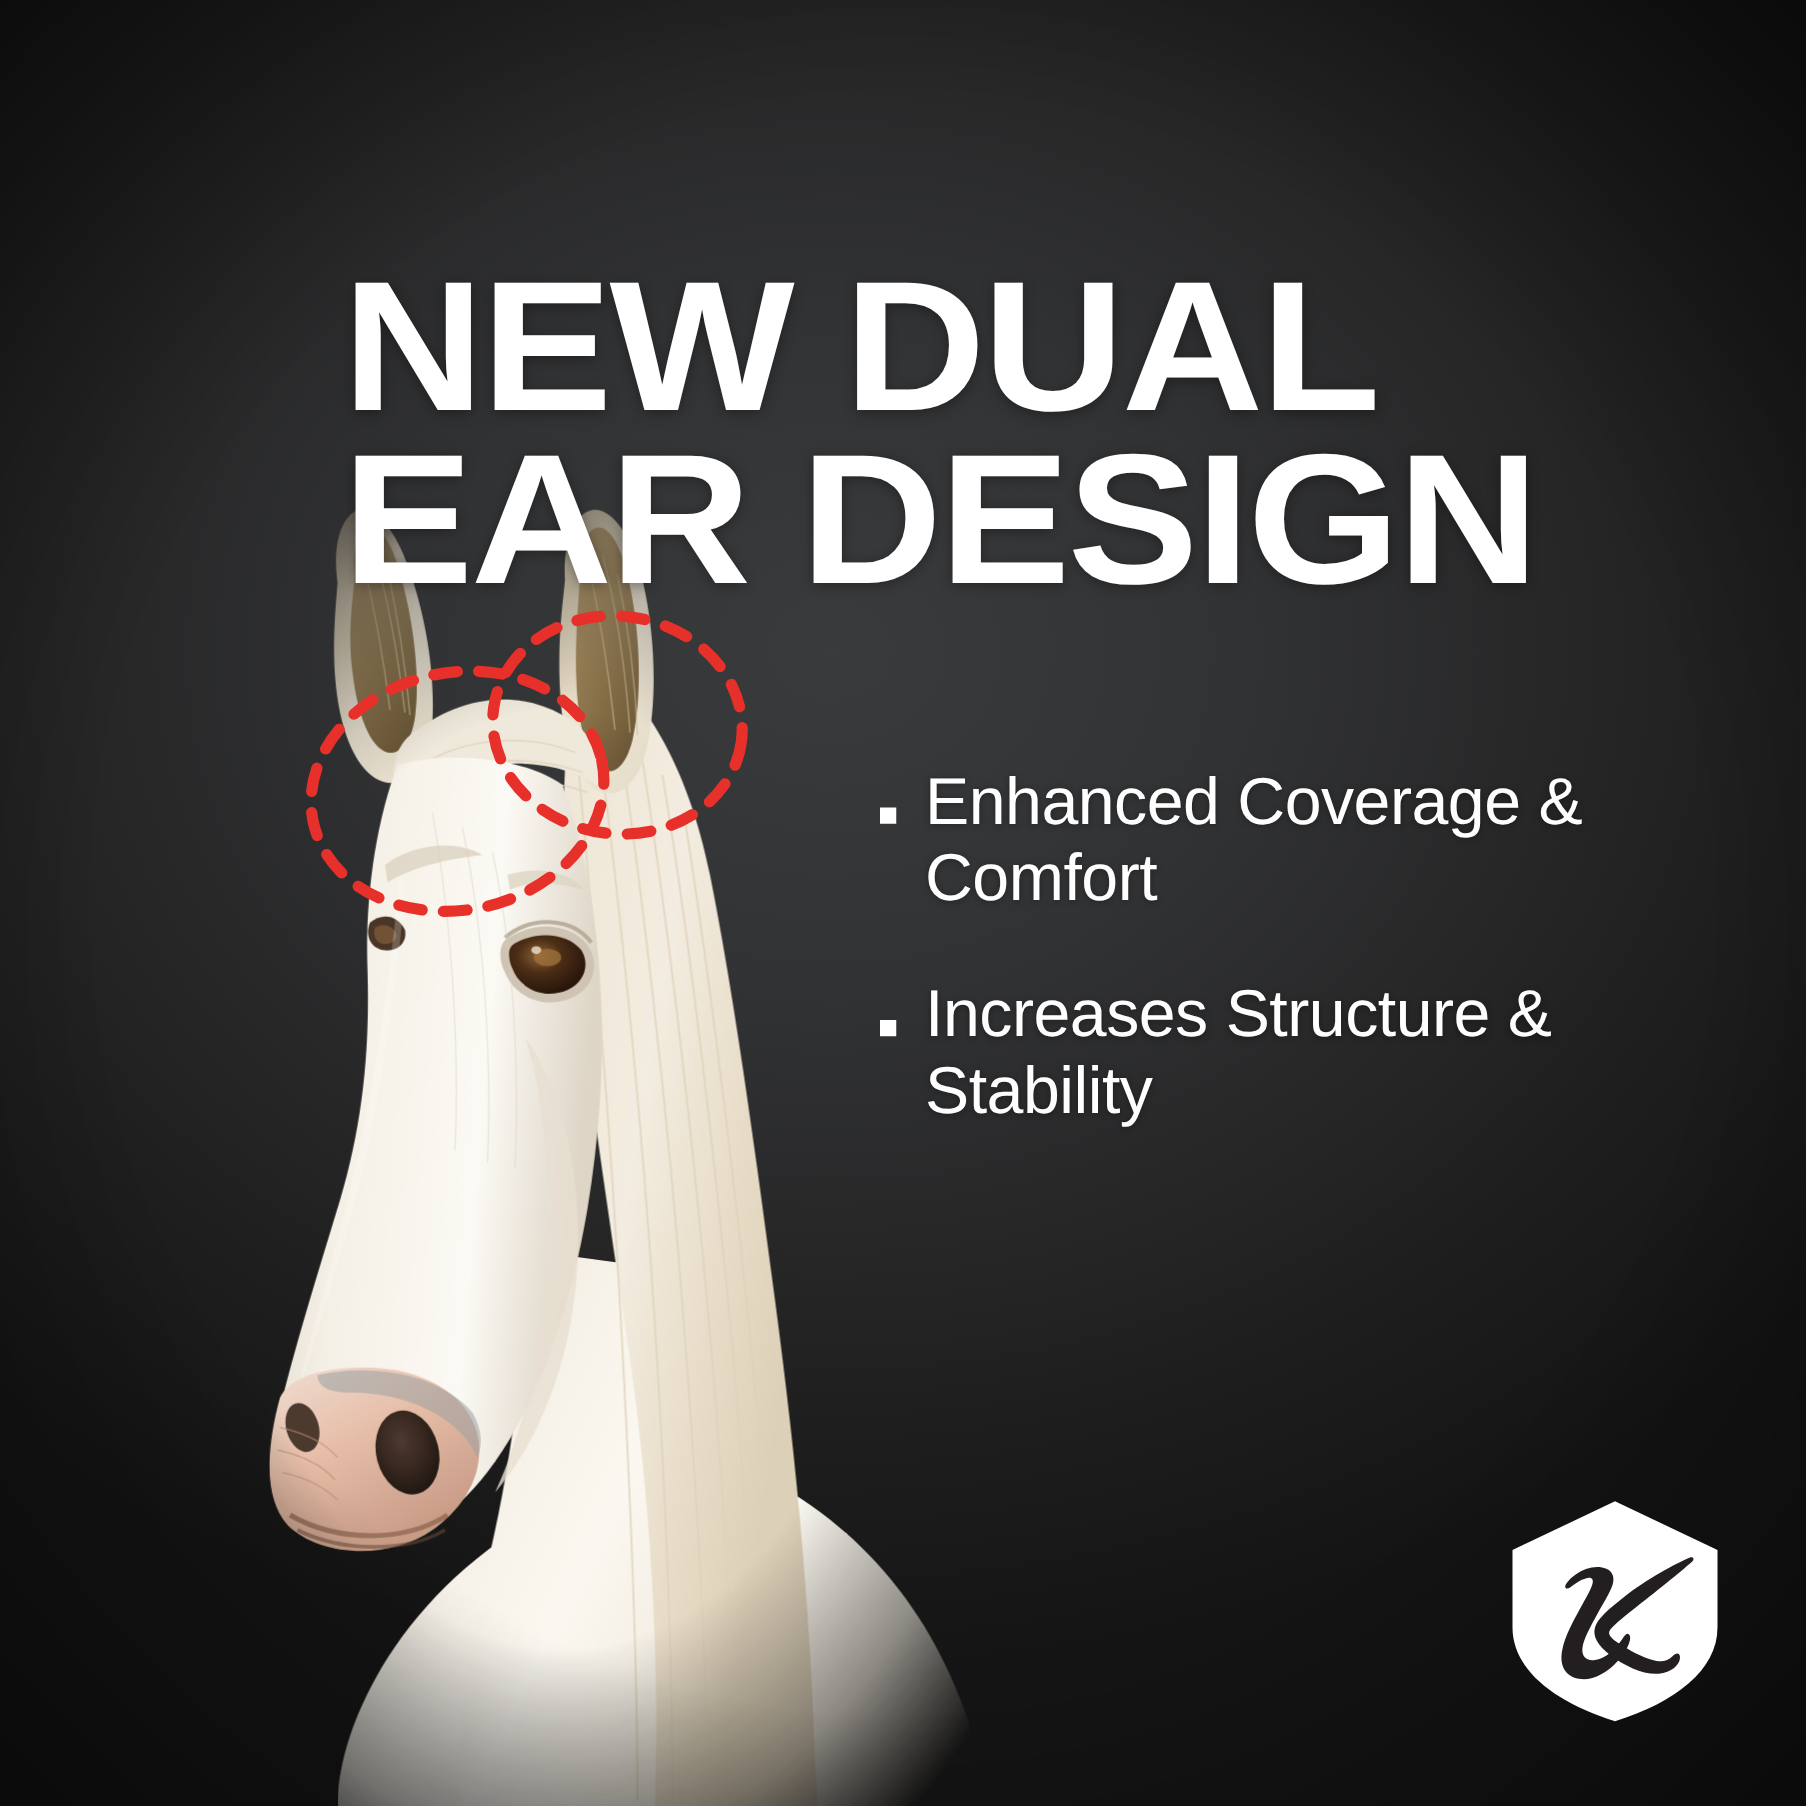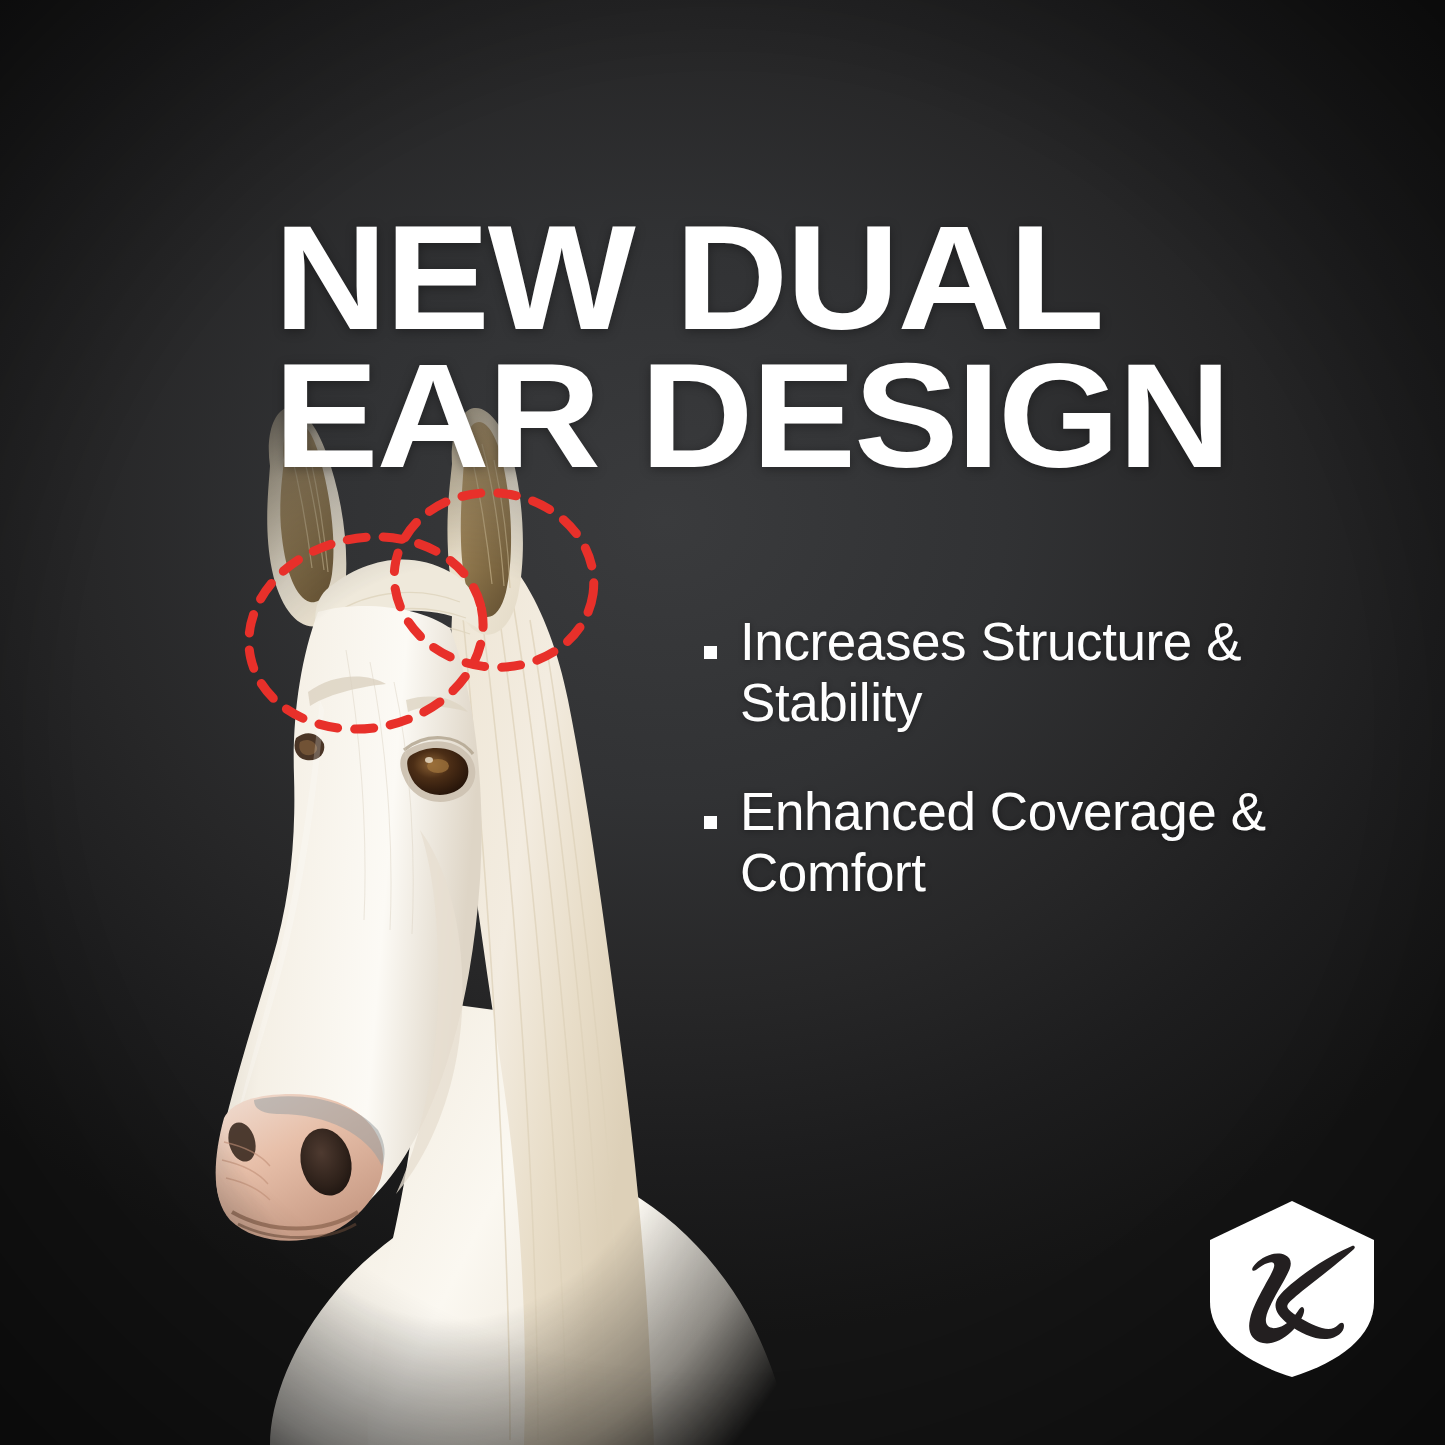--- a/index.html
+++ b/index.html
@@ -280,25 +280,25 @@
   <div class="bg-vig"></div>
 
   <h1 class="headline">
     <span class="l1">NEW DUAL</span>
     <span class="l2">EAR DESIGN</span>
   </h1>
 
   <div class="bullets">
     <div class="bullet-row">
       <span class="bullet-sq"></span>
-      <span>Increases Structure &amp; Stability</span>
+      <span>Enhanced Coverage &amp; Comfort</span>
     </div>
     <div class="bullet-row">
       <span class="bullet-sq"></span>
-      <span>Enhanced Coverage &amp; Comfort</span>
+      <span>Increases Structure &amp; Stability</span>
     </div>
   </div>
 
   <div class="logo">
     <svg viewBox="0 0 172 182" xmlns="http://www.w3.org/2000/svg" aria-hidden="true">
 
       <path d="M86 3 L168 42 L168 104 C168 138, 134 164, 86 179 C 38 164, 4 138, 4 104 L4 42 Z" fill="#ffffff"></path>
 
       <g fill="#231f20">
         <path d="M54 62 C 62 56, 72 54, 79 57 C 84 59, 86 64, 84 70 C 82 76, 77 84, 72 93

